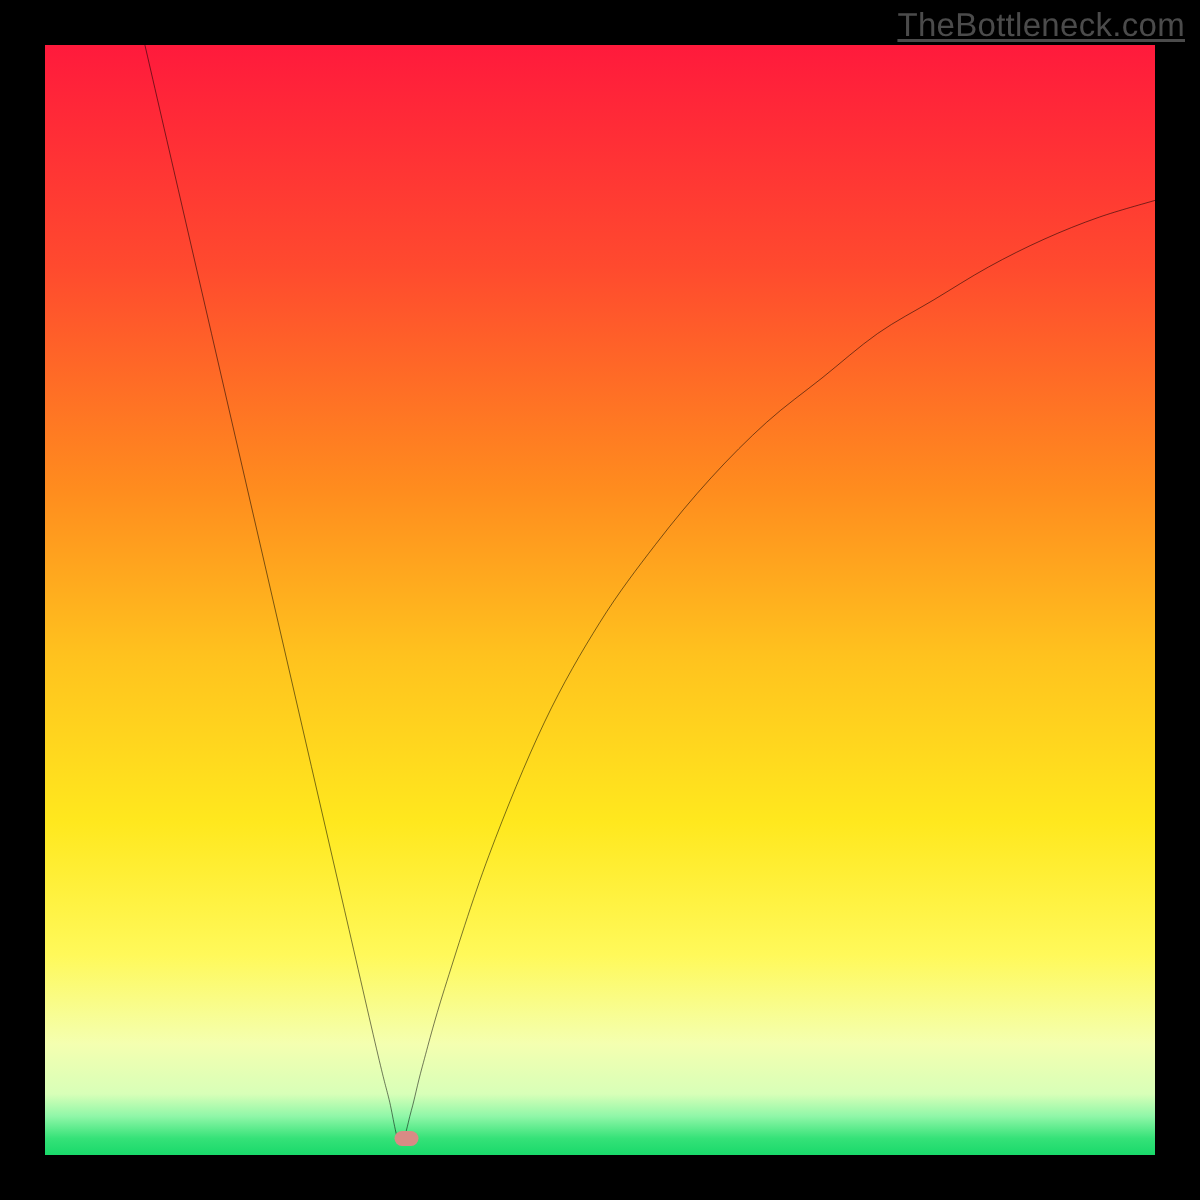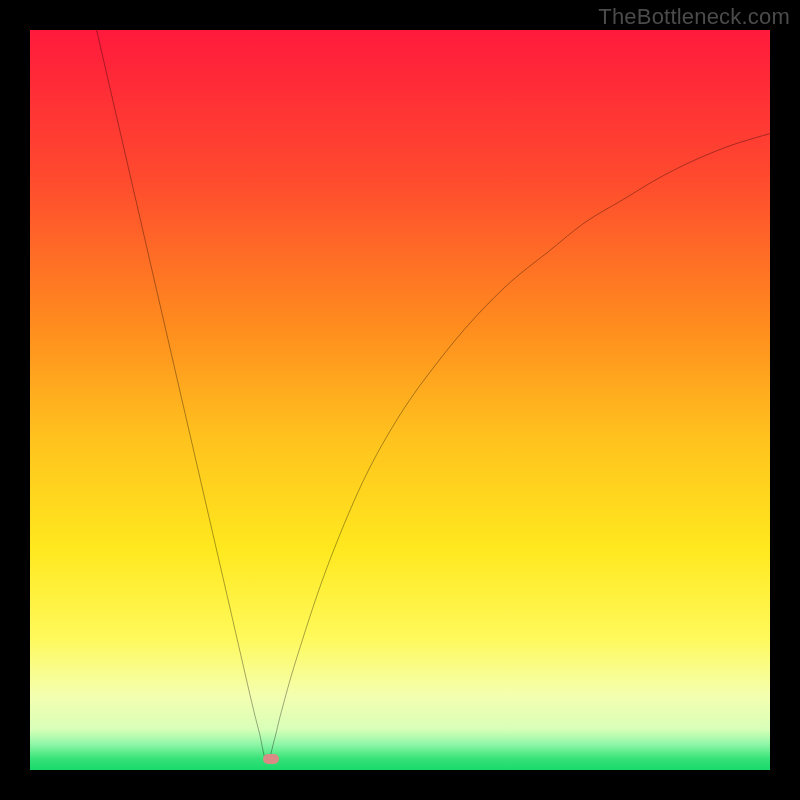--- a/index.html
+++ b/index.html
@@ -36,20 +36,21 @@
   }
   .watermark {
     position: absolute;
     top: 4px;
     right: 10px;
     color: #4b4b4b;
     font-size: 22px;
     font-weight: 500;
     letter-spacing: 0.2px;
     user-select: none;
+    text-decoration: underline;
   }
   .dot {
     position: absolute;
     width: 16px;
     height: 10px;
     background: #d98b85;
     border-radius: 5px;
     transform: translate(-50%, -50%);
   }
   svg.curve {

